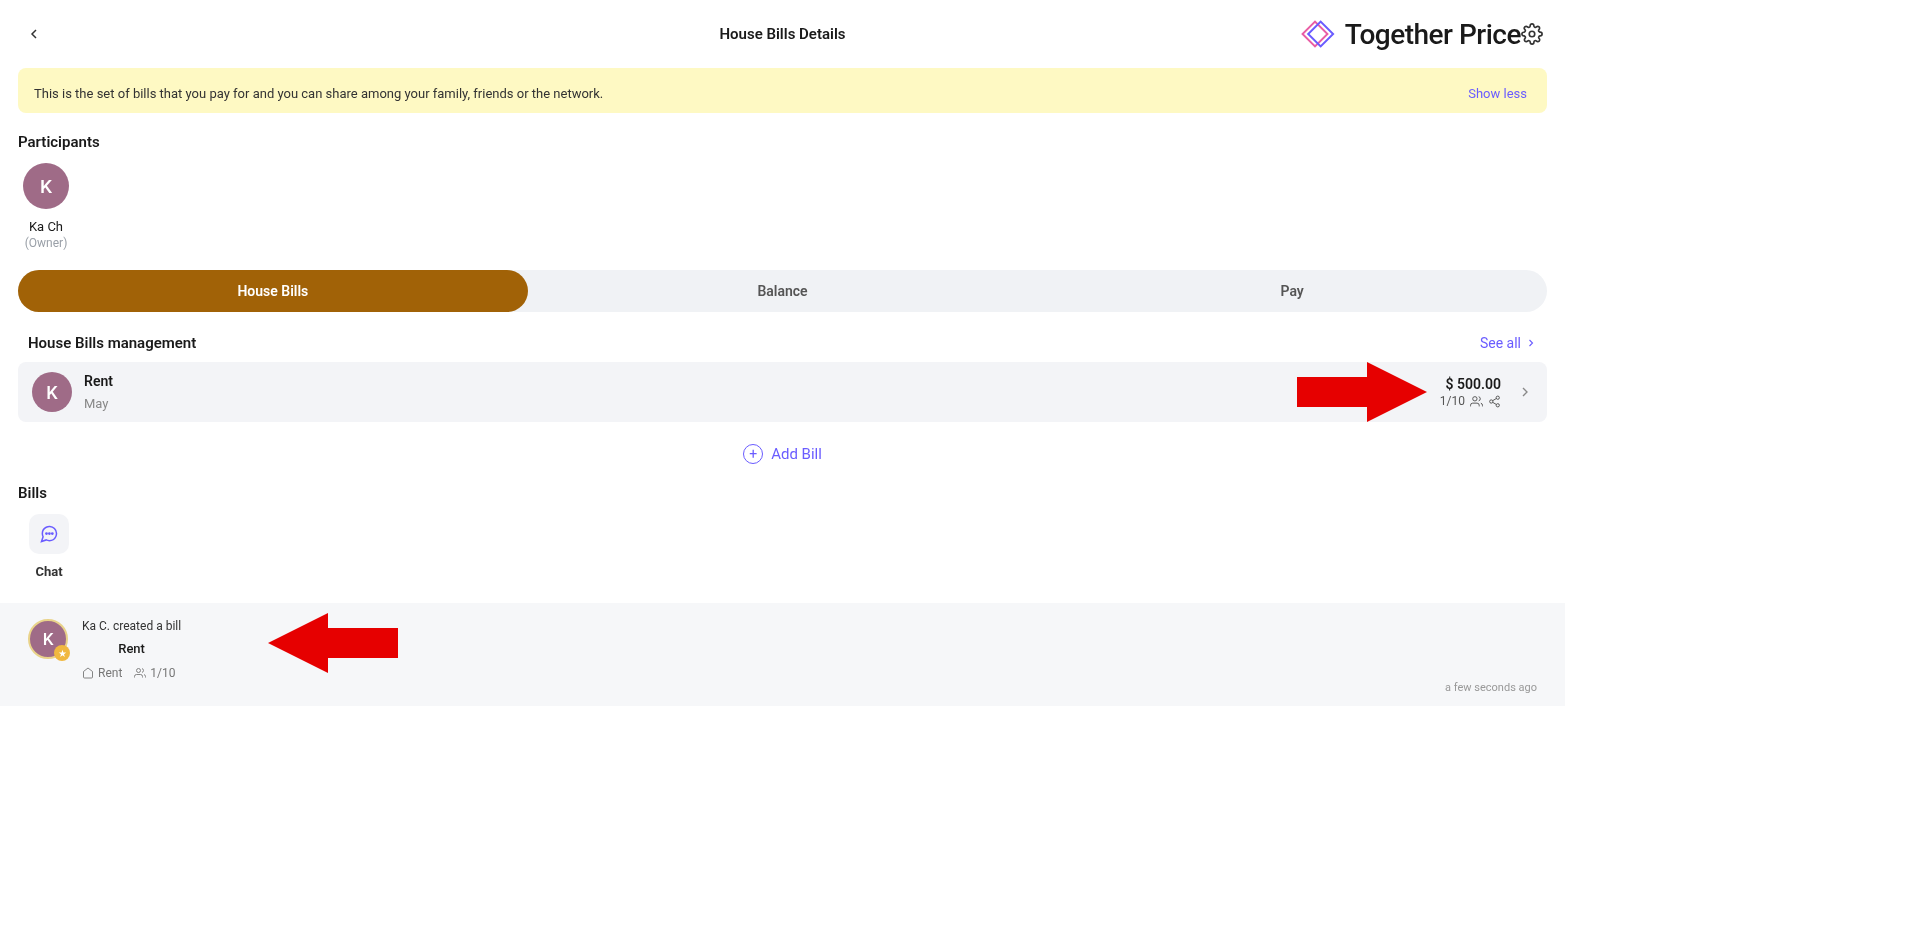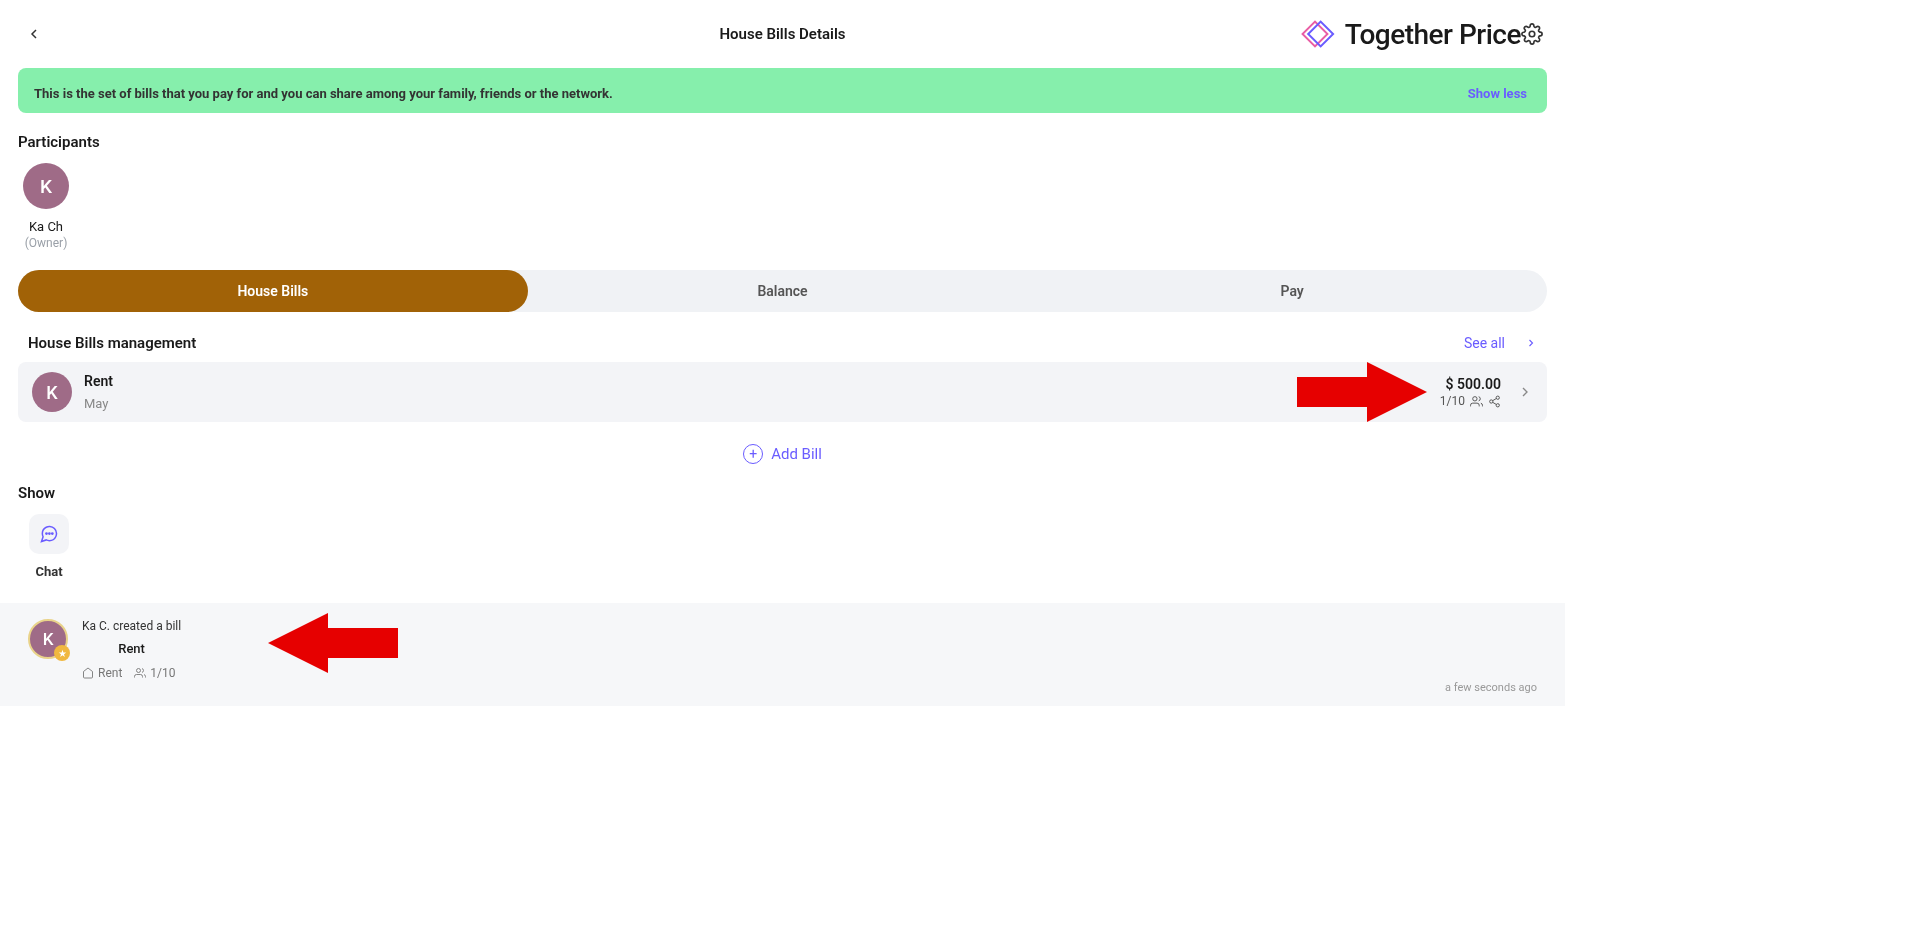--- a/index.html
+++ b/index.html
@@ -4,35 +4,35 @@
 <style>
 * { box-sizing: border-box; margin: 0; padding: 0; }
 body { font-family: -apple-system, BlinkMacSystemFont, "Segoe UI", Roboto, "Helvetica Neue", Arial, sans-serif; background: #fff; color: #1a1a1a; width: 1565px; }
 .header { display: flex; align-items: center; padding: 14px 22px; position: relative; justify-content: flex-end; }
 .back-btn { width: 24px; height: 24px; display: flex; align-items: center; justify-content: center; cursor: pointer; }
 .page-title { position: absolute; left: 50%; transform: translateX(-50%); font-size: 15px; font-weight: 600; color: #1a1a1a; }
 .header-right { margin-left: auto; display: flex; align-items: center; }
 .logo { display: flex; align-items: center; gap: 10px; }
 .logo-text { font-size: 28px; font-weight: 500; letter-spacing: -0.5px; color: #1a1a1a; }
 .gear { width: 22px; height: 22px; cursor: pointer; color: #333; }
-.info-bar { margin: 0 18px; background: #86efac; border-radius: 8px; padding: 18px 16px 12px; position: relative; font-weight: bold; }
+.info-bar { margin: 0 18px; background: #fef9c3; border-radius: 8px; padding: 18px 16px 12px; position: relative; }
 .info-text { font-size: 13px; color: #333; }
 .show-less { position: absolute; right: 20px; bottom: 12px; color: #6a5cff; font-size: 13px; cursor: pointer; }
 .section-title { font-size: 15px; font-weight: 600; margin: 20px 0 12px 18px; color: #1a1a1a; }
 .participants { display: flex; gap: 22px; padding-left: 18px; }
 .participant { display: flex; flex-direction: column; align-items: center; width: 56px; }
 .avatar { width: 46px; height: 46px; border-radius: 50%; background: #9f6b87; color: #fff; display: flex; align-items: center; justify-content: center; font-size: 19px; font-weight: 500; }
 .p-name { font-size: 13px; margin-top: 10px; color: #1a1a1a; }
 .p-role { font-size: 12px; color: #9aa0a8; margin-top: 2px; }
 .tabs { display: flex; margin: 20px 18px 0; background: #f0f2f5; border-radius: 22px; height: 42px; }
 .tab { flex: 1; display: flex; align-items: center; justify-content: center; font-size: 14px; font-weight: 600; cursor: pointer; color: #555; border-radius: 22px; }
 .tab.active { background: #a16207; color: #fff; }
 .mgmt-header { display: flex; align-items: center; justify-content: space-between; margin: 22px 28px 10px; }
 .mgmt-title { font-size: 15px; font-weight: 600; }
-.see-all { display: flex; align-items: center; gap: 20px; color: #6a5cff; font-size: 14px; cursor: pointer; }
+.see-all { display: flex; align-items: center; gap: 4px; color: #6a5cff; font-size: 14px; cursor: pointer; }
 .bill-row { margin: 0 18px; background: #f3f4f7; border-radius: 8px; padding: 10px 14px; display: flex; align-items: center; gap: 12px; cursor: pointer; position: relative; }
 .bill-avatar { width: 40px; height: 40px; border-radius: 50%; background: #9f6b87; color: #fff; display: flex; align-items: center; justify-content: center; font-size: 18px; font-weight: 500; }
 .bill-info { display: flex; flex-direction: column; }
 .bill-name { font-size: 14px; font-weight: 600; }
 .bill-month { font-size: 13px; color: #888; margin-top: 7px; }
 .bill-right { margin-left: auto; display: flex; align-items: center; gap: 16px; }
 .bill-amount-col { text-align: right; }
 .bill-amount { font-size: 14px; font-weight: 600; }
 .bill-ratio { font-size: 12px; color: #555; display: flex; align-items: center; gap: 5px; justify-content: flex-end; margin-top: 2px; }
 .chev { width: 16px; height: 16px; color: #666; }
@@ -154,21 +154,21 @@
   <svg class="arrow-red a1" viewBox="0 0 130 60">
       <polygon points="0,15 70,15 70,0 130,30 70,60 70,45 0,45" fill="#e60000"></polygon>
     </svg>
 </div>
 
 <div class="add-bill">
   <div class="add-plus">+</div>
   <span>Add Bill</span>
 </div>
 
-<div class="section-title">Show</div>
+<div class="section-title">Bills</div>
 <div class="tools-row">
   <div class="tool">
     <div class="tool-box">
       <svg width="20" height="20" viewBox="0 0 24 24" fill="none" stroke="#6a5cff" stroke-width="1.8">
           <path d="M21 11.5a8.38 8.38 0 0 1-.9 3.8 8.5 8.5 0 0 1-7.6 4.7 8.38 8.38 0 0 1-3.8-.9L3 21l1.9-5.7a8.38 8.38 0 0 1-.9-3.8 8.5 8.5 0 0 1 4.7-7.6 8.38 8.38 0 0 1 3.8-.9h.5a8.48 8.48 0 0 1 8 8v.5z"></path>
           <circle cx="9" cy="11.5" r="0.8" fill="#6a5cff"></circle>
           <circle cx="12.5" cy="11.5" r="0.8" fill="#6a5cff"></circle>
           <circle cx="16" cy="11.5" r="0.8" fill="#6a5cff"></circle>
         </svg>
     </div>

